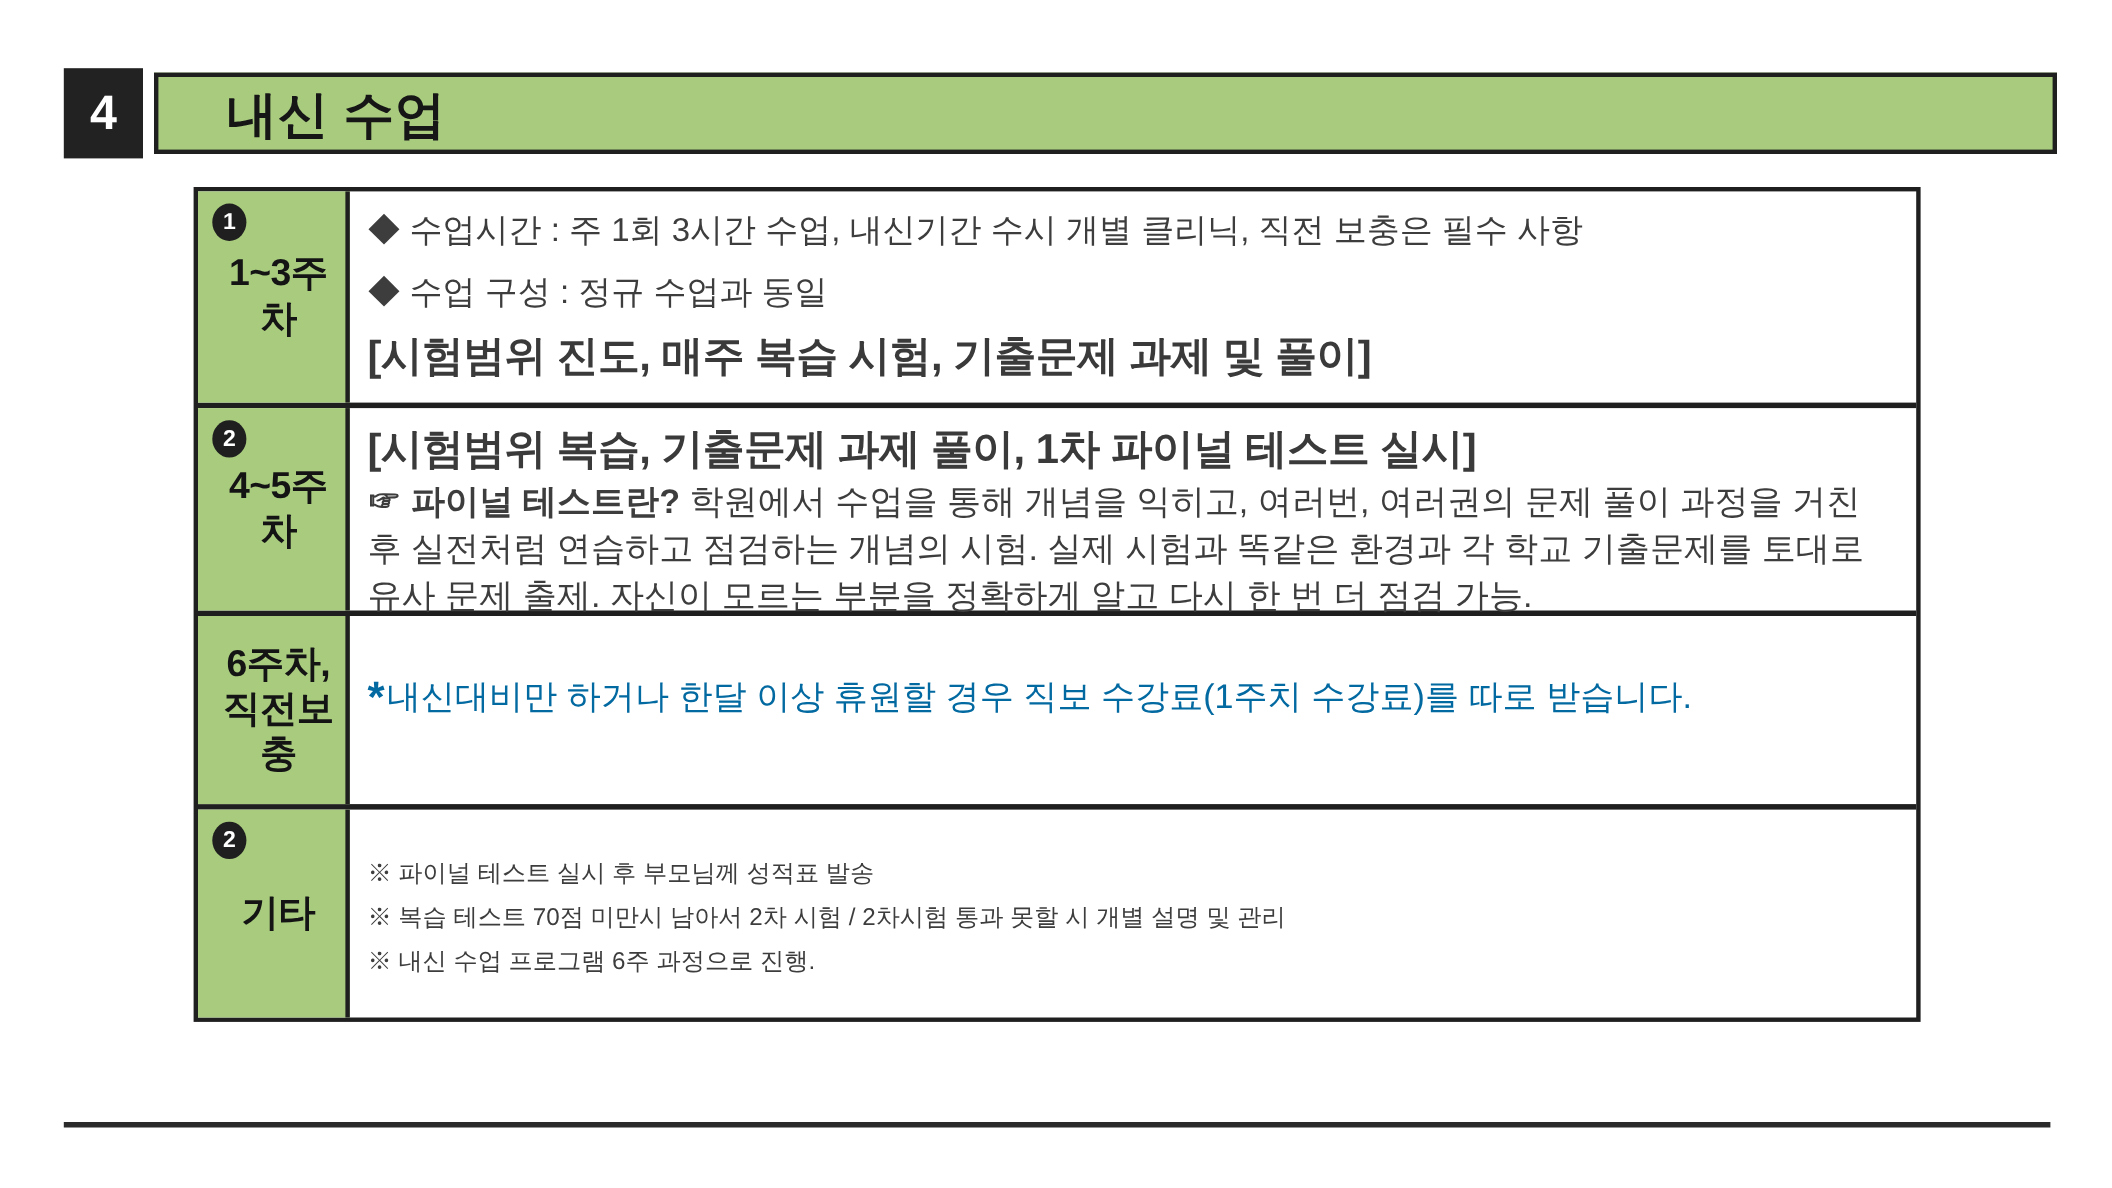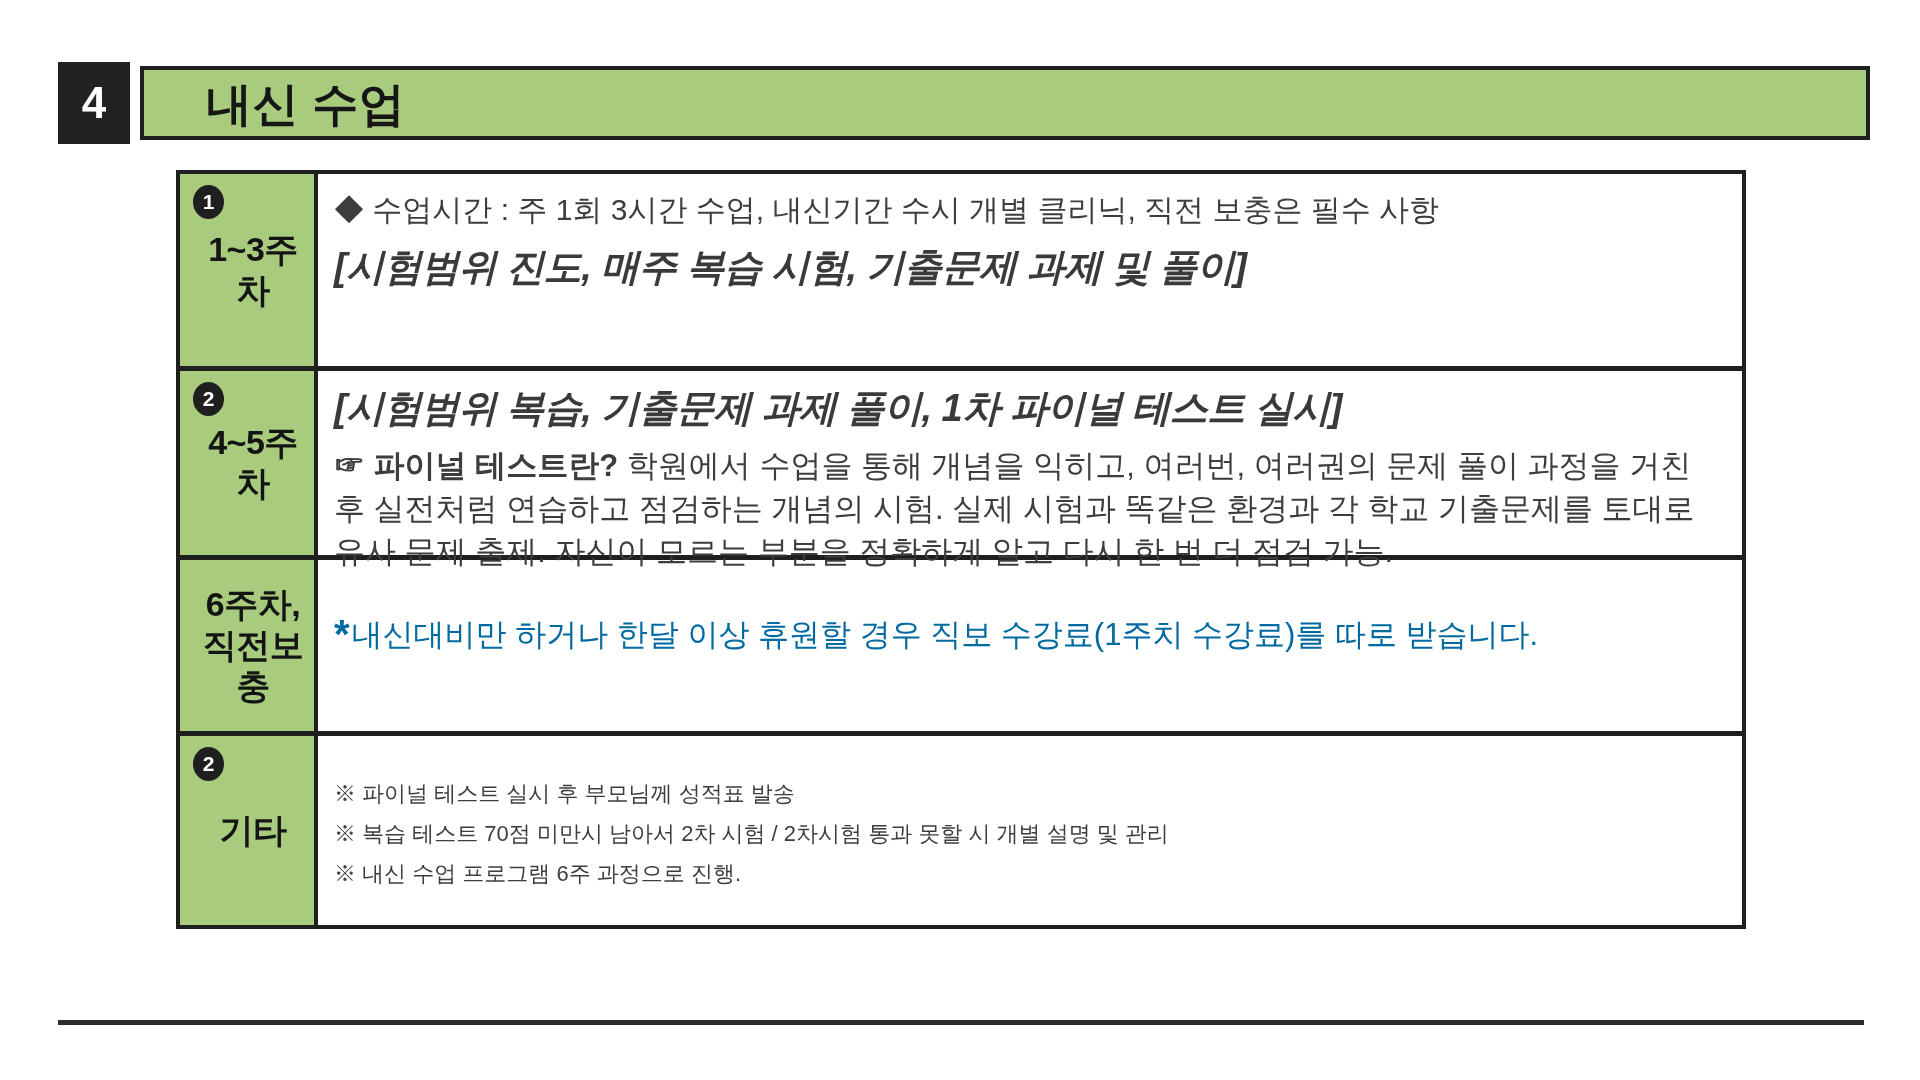--- a/index.html
+++ b/index.html
@@ -47,31 +47,31 @@
     display: flex; align-items: center; justify-content: center;
     font-size: 21px; font-weight: 700;
   }
   .tlabel {
     position: absolute; left: 12px; right: 0; top: 50%; transform: translateY(-50%);
     text-align: center; font-size: 34px; font-weight: 800; color: #141414; line-height: 1.22;
     letter-spacing: -0.5px;
   }
   .tright { flex: 1; padding-left: 16px; padding-right: 22px; }
 
-  .headline { font-size: 38px; font-weight: 600; color: #3a3a3a; letter-spacing: -0.5px; white-space: nowrap; font-style: italic; }
+  .headline { font-size: 38px; font-weight: 600; color: #3a3a3a; letter-spacing: -0.5px; white-space: nowrap; }
   .bullet { font-size: 30px; color: #3d3d3d; line-height: 56px; white-space: nowrap; }
 
   .pad-r1 { padding-top: 8px; }
   .pad-r2 { padding-top: 12px; }
   .pad-r3 { padding-top: 32px; }
   .pad-r4 { padding-top: 38px; }
 
   .r1 .headline { margin-top: 4px; }
 
-  .para { margin-top: 10px; font-size: 31px; line-height: 43px; color: #3d3d3d; }
+  .para { margin-top: 0; font-size: 31px; line-height: 43px; color: #3d3d3d; }
   .para .lead { font-weight: 700; }
 
   .note-line { margin-top: 20px; font-size: 31px; color: #0369a1; }
   .note-line .star { font-size: 40px; font-weight: 600; vertical-align: -3px; margin-right: 2px; }
 
   .memo { font-size: 22px; color: #3d3d3d; line-height: 40px; white-space: nowrap; }
 
   
   .bottom-rule { position: absolute; left: 58px; top: 1020px; width: 1806px; height: 5px; background: #2b2b2b; }
 </style>
@@ -89,20 +89,21 @@
 
   <div class="table">
 
     <div class="trow first r1">
       <div class="tleft">
         <div class="badge">1</div>
         <div class="tlabel">1~3주차</div>
       </div>
       <div class="tright pad-r1">
         <div class="bullet">◆ 수업시간 : 주 1회 3시간 수업, 내신기간 수시 개별 클리닉, 직전 보충은 필수 사항</div>
+        <div class="bullet">◆ 수업 구성 : 정규 수업과 동일</div>
         <div class="headline">[시험범위 진도, 매주 복습 시험, 기출문제 과제 및 풀이]</div>
       </div>
     </div>
 
     <div class="trow r2">
       <div class="tleft">
         <div class="badge">2</div>
         <div class="tlabel">4~5주차</div>
       </div>
       <div class="tright pad-r2">

